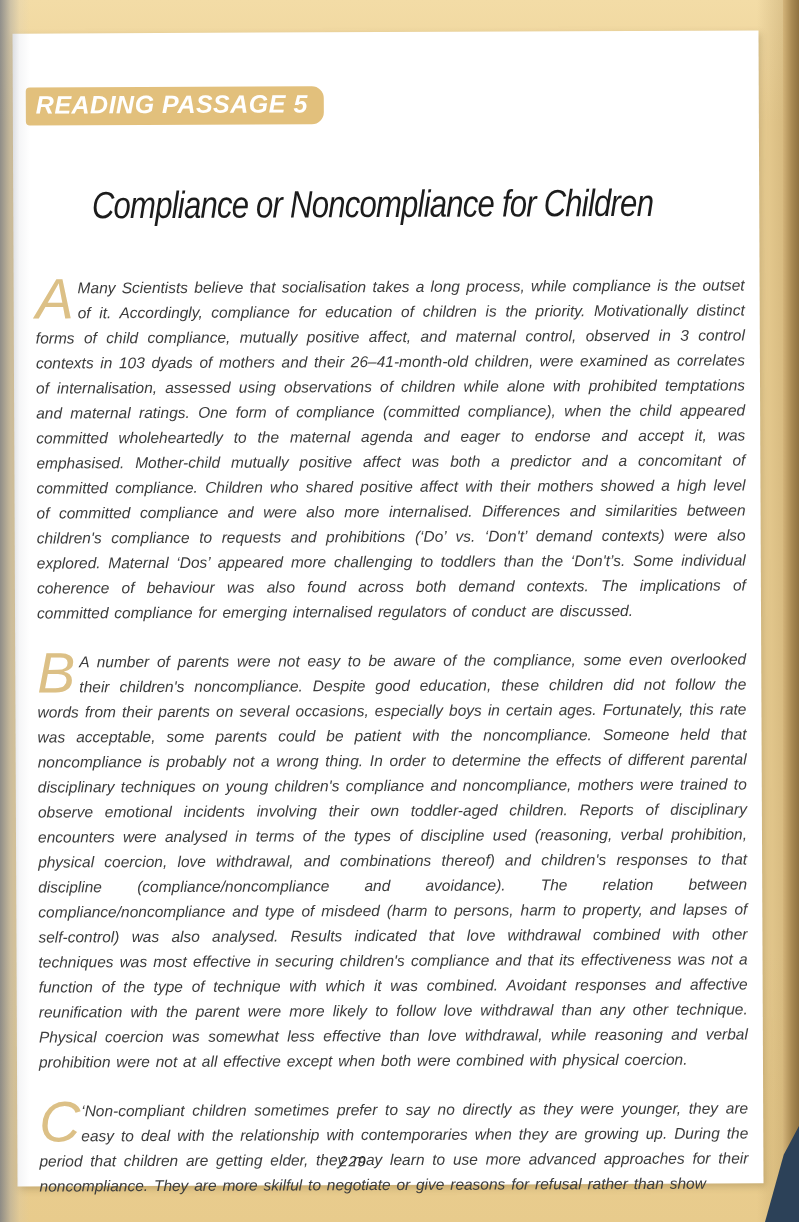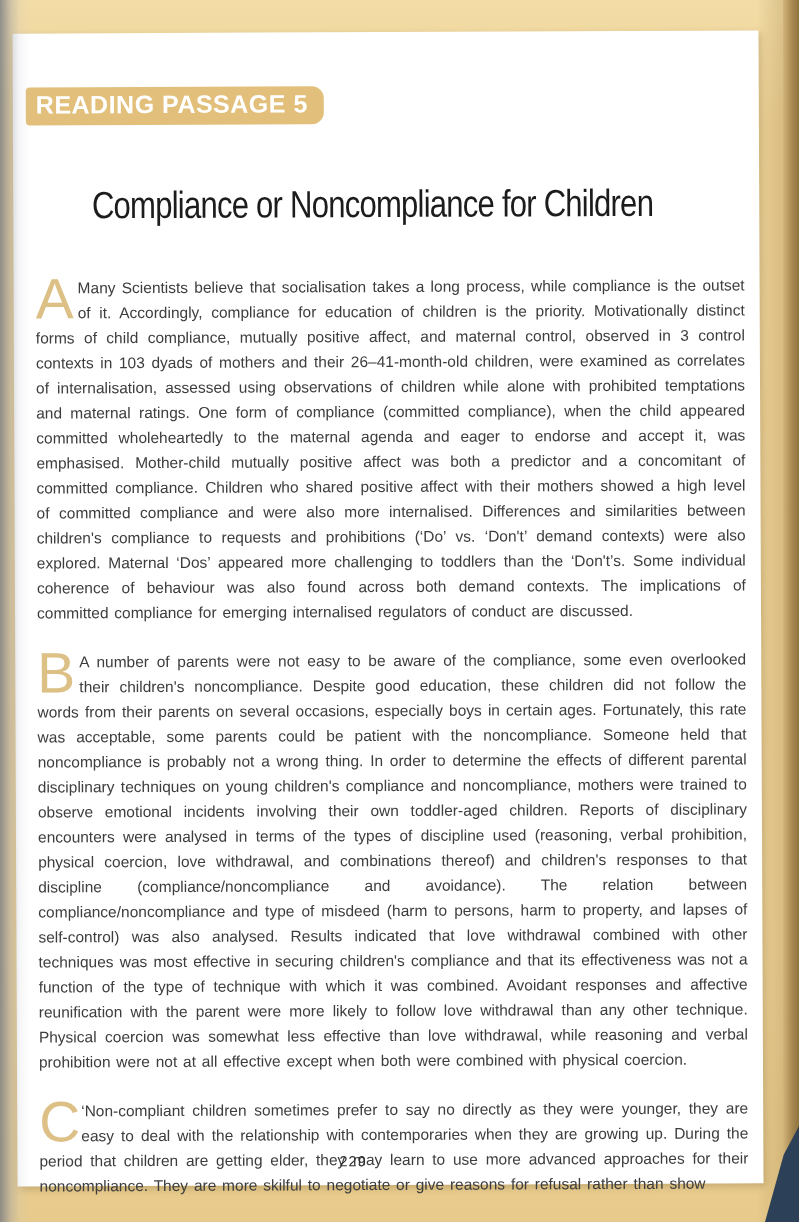--- a/index.html
+++ b/index.html
@@ -4,20 +4,21 @@
 <style>
   html,body{margin:0;padding:0;}
   body{
     width:799px;height:1222px;overflow:hidden;
     font-family:"Liberation Sans","DejaVu Sans",sans-serif;
     background:#2c4158;
   }
   .photo{
     position:relative;width:799px;height:1222px;overflow:hidden;
     background:linear-gradient(180deg,var(--bg-tan-light) 0%,var(--bg-tan) 10%,var(--bg-tan) 78%,var(--bg-tan-deep) 100%);
+    font-style:italic;
   }
   
   .edge-strip{
     position:absolute;top:0;right:0;width:16px;height:100%;
     background:linear-gradient(90deg,var(--edge-light) 0%,var(--edge-dark) 55%,var(--edge-darker) 100%);
   }
   .edge-strip2{
     position:absolute;top:0;right:16px;width:26px;height:100%;
     background:linear-gradient(90deg,rgba(0,0,0,0) 0%,rgba(150,118,62,.25) 100%);
   }

